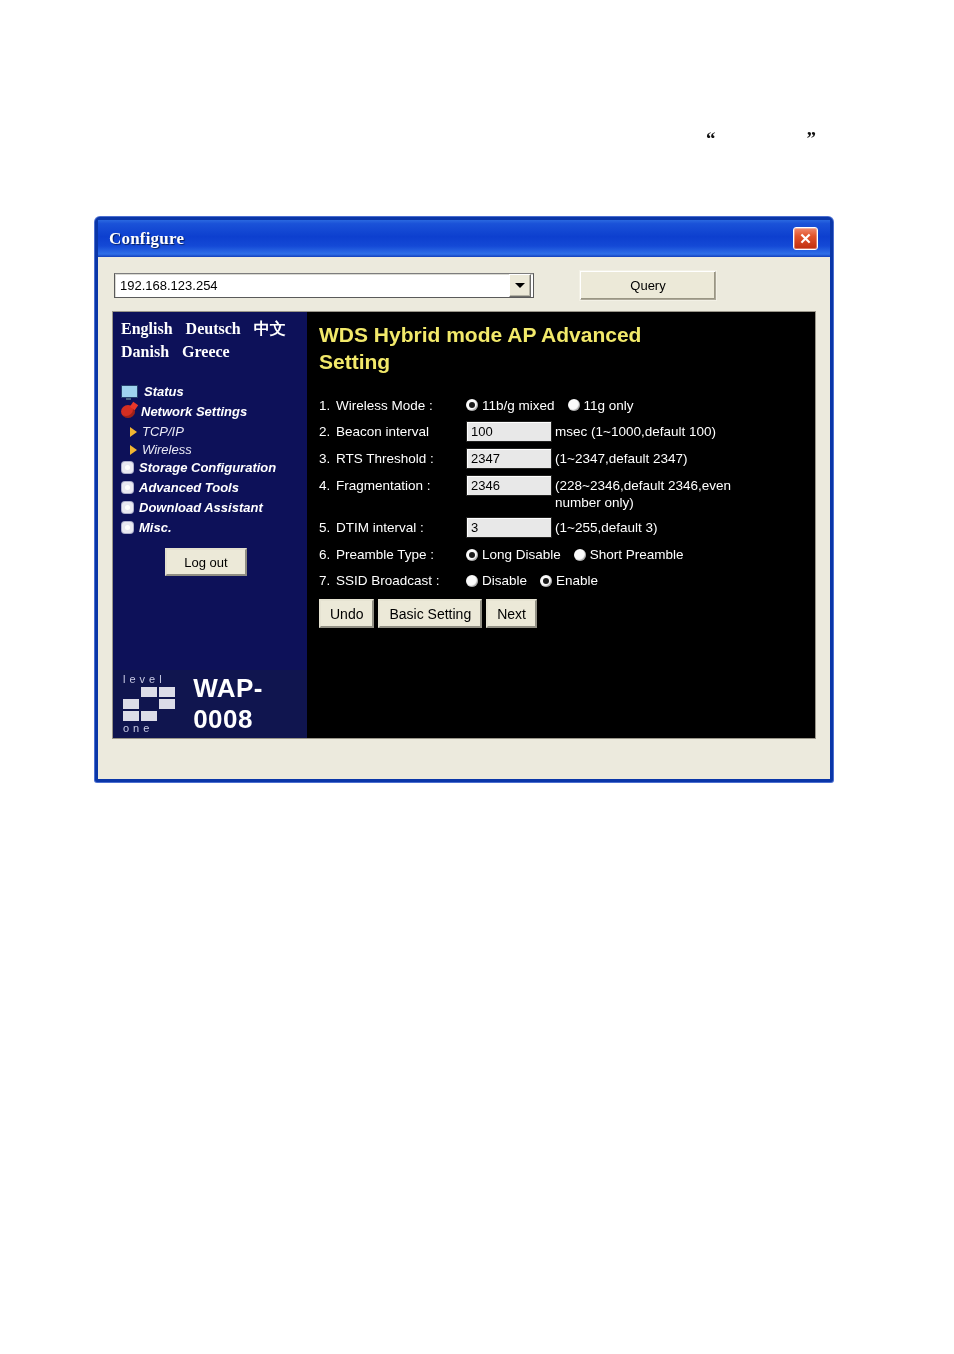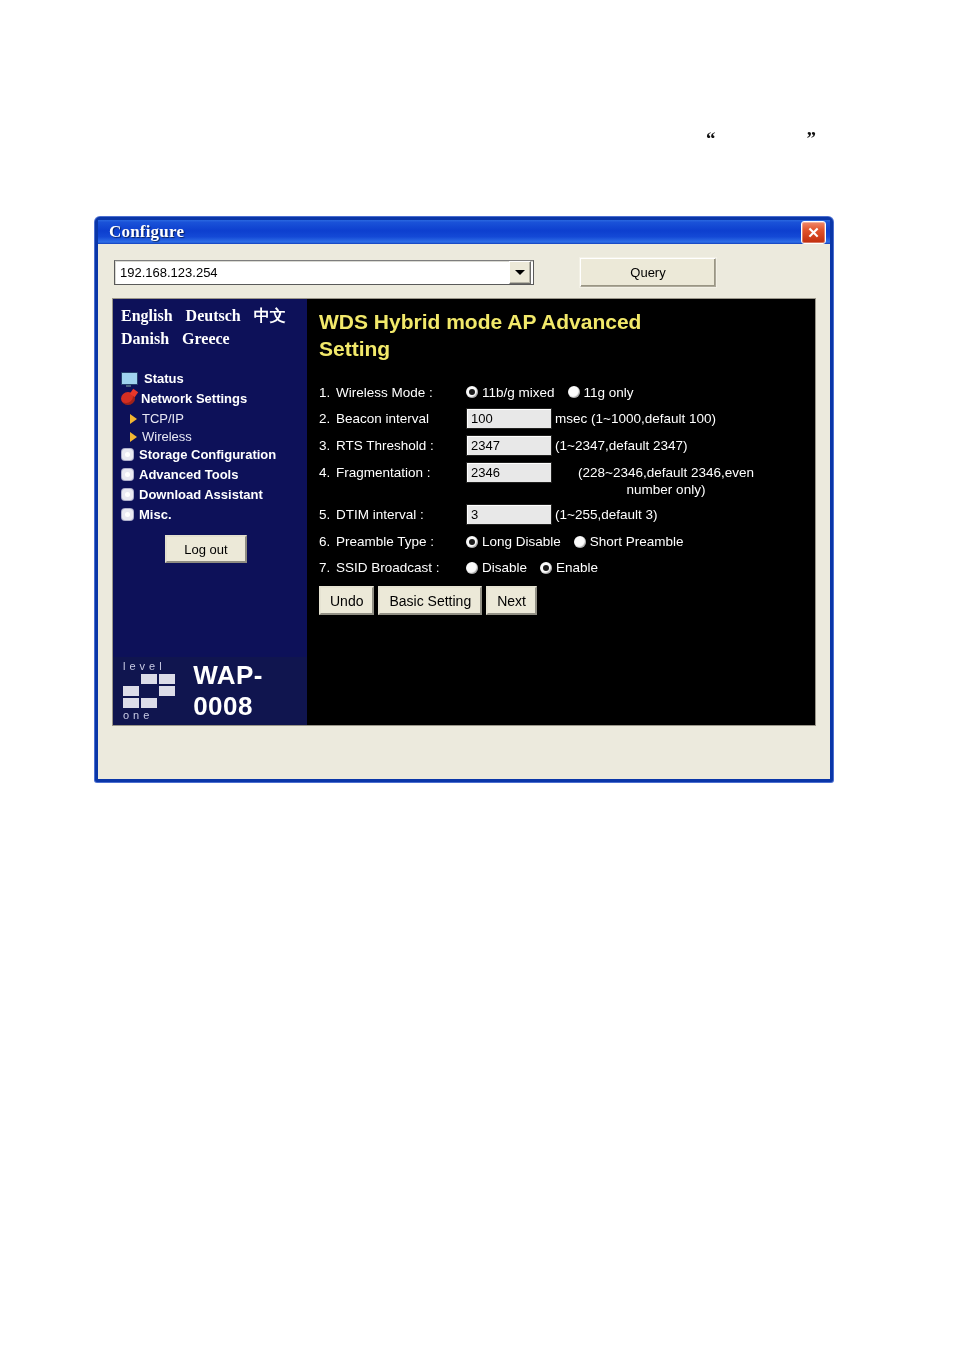--- a/index.html
+++ b/index.html
@@ -33,27 +33,27 @@
     width: 738px;
     height: 565px;
     border: 3px solid #0a36a8;
     border-radius: 5px 5px 2px 2px;
     background: #eceadd;
     box-sizing: border-box;
     box-shadow: 0 0 0 1px #4c6fd0;
   }
 
   .titlebar {
-    height: 24px;
+    height: 37px;
     background: linear-gradient(180deg,
         #2a68e0 0%, #1a52d8 10%, #0d3fcf 45%,
         #1449d6 70%, #2f6fe8 92%, #123fbb 100%);
     display: flex;
     align-items: center;
-    padding: 0 4px 0 11px;
+    padding: 0 12px 0 11px;
     box-sizing: border-box;
   }
   .title-text {
     color: #ffffff;
     font-family: "Liberation Serif", serif;
     font-weight: bold;
     font-size: 17px;
     letter-spacing: 0.2px;
     text-shadow: 1px 1px 1px rgba(0,0,0,0.55);
     flex: 1;
@@ -176,20 +176,21 @@
     display: flex;
     align-items: center;
     color: #ffffff;
     font-size: 13px;
     font-weight: bold;
     font-family: "Liberation Sans", sans-serif;
     line-height: 1;
     margin-bottom: 7px;
     cursor: pointer;
     white-space: nowrap;
+    font-style: italic;
   }
   .nav-item.sub {
     font-weight: normal;
     color: #e8e8f4;
     margin-left: 8px;
     margin-bottom: 5px;
   }
   .nav-label { margin-left: 6px; }
   .nav-item.sub .nav-label { margin-left: 3px; }
 
@@ -344,21 +345,21 @@
     color: #000000;
     font-size: 13px;
     font-family: "Liberation Sans", sans-serif;
     padding-left: 4px;
     box-sizing: border-box;
     display: flex;
     align-items: center;
     margin-top: -3px;
     cursor: text;
   }
-  .hint { margin-left: 3px; line-height: 1.25; max-width: 222px; text-align: center; }
+  .hint { margin-left: 3px; line-height: 1.25; max-width: 222px; }
 
   .radio-opt {
     display: flex;
     align-items: center;
     margin-right: 13px;
     cursor: pointer;
     white-space: nowrap;
   }
   .radio {
     width: 12px; height: 12px;

